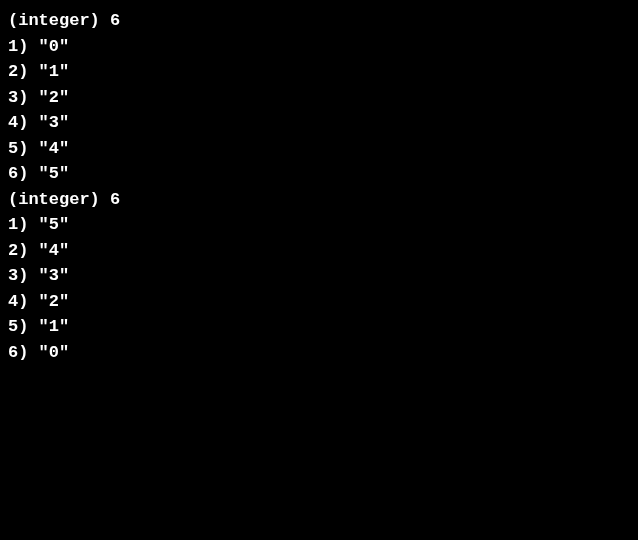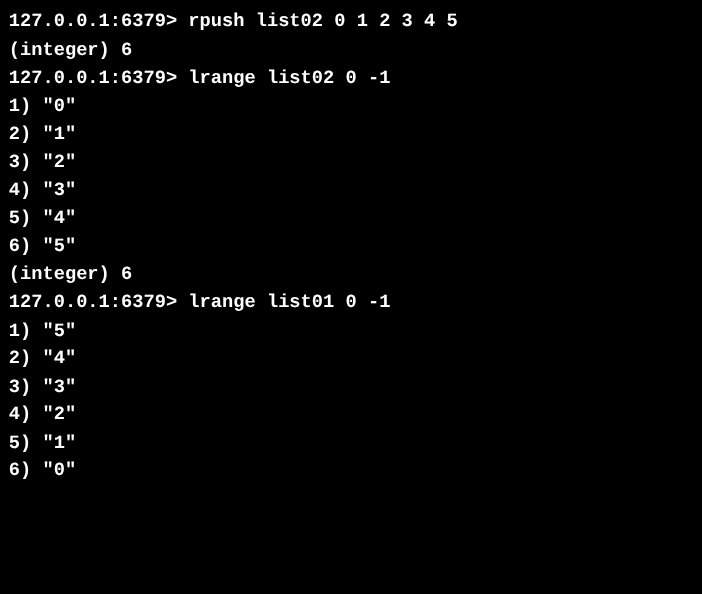--- a/index.html
+++ b/index.html
@@ -17,30 +17,27 @@
       overflow: hidden;
     }
     .line {
       white-space: pre;
     }
   </style>
 </head>
 <body>
 
 <div id="terminal">
-    <div class="line"><span>127.0.0.1:6379&gt;</span><span> rpush list02 0 1 2 3 4 5</span></div>
     <div class="line"><span>(integer) 6</span></div>
-    <div class="line"><span>127.0.0.1:6379&gt;</span><span> lrange list02 0 -1</span></div>
     <div class="line"><span>1) "0"</span></div>
     <div class="line"><span>2) "1"</span></div>
     <div class="line"><span>3) "2"</span></div>
     <div class="line"><span>4) "3"</span></div>
     <div class="line"><span>5) "4"</span></div>
     <div class="line"><span>6) "5"</span></div>
     <div class="line"><span>(integer) 6</span></div>
-    <div class="line"><span>127.0.0.1:6379&gt;</span><span> lrange list01 0 -1</span></div>
     <div class="line"><span>1) "5"</span></div>
     <div class="line"><span>2) "4"</span></div>
     <div class="line"><span>3) "3"</span></div>
     <div class="line"><span>4) "2"</span></div>
     <div class="line"><span>5) "1"</span></div>
     <div class="line"><span>6) "0"</span></div>
   </div>
 
 </body></html>

